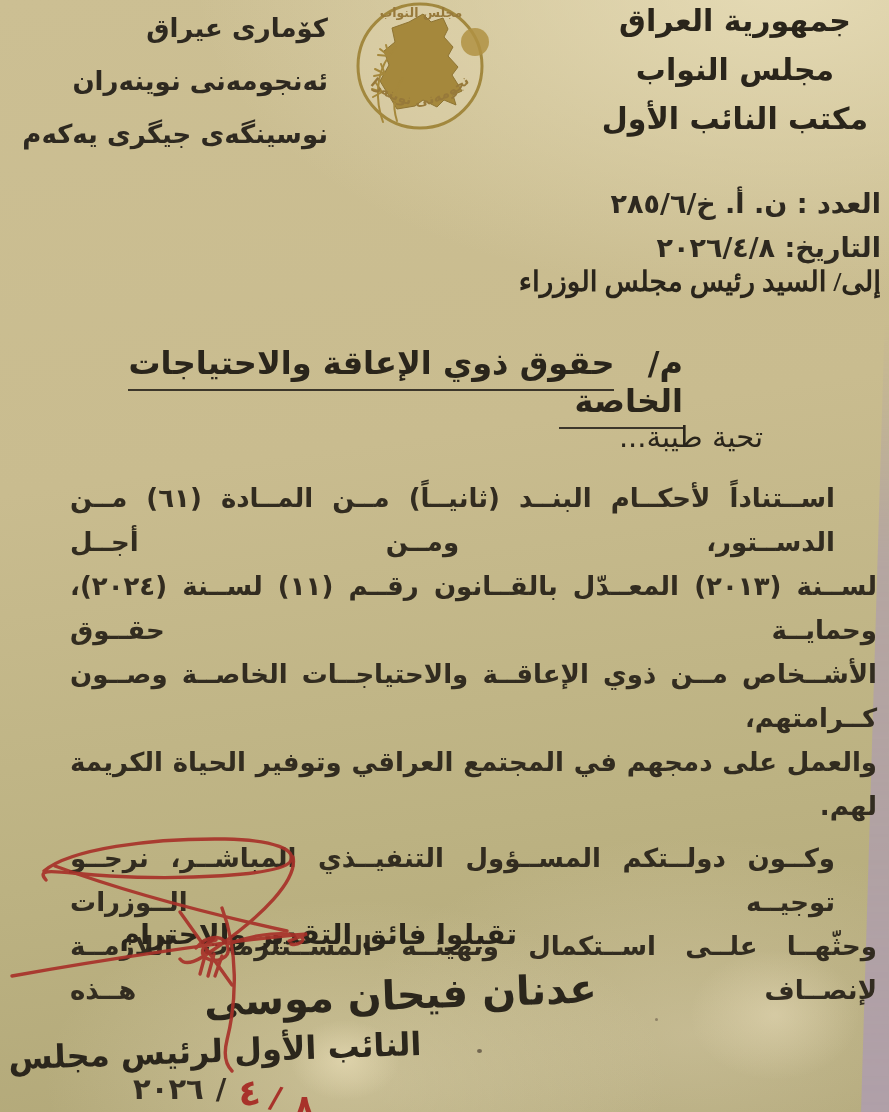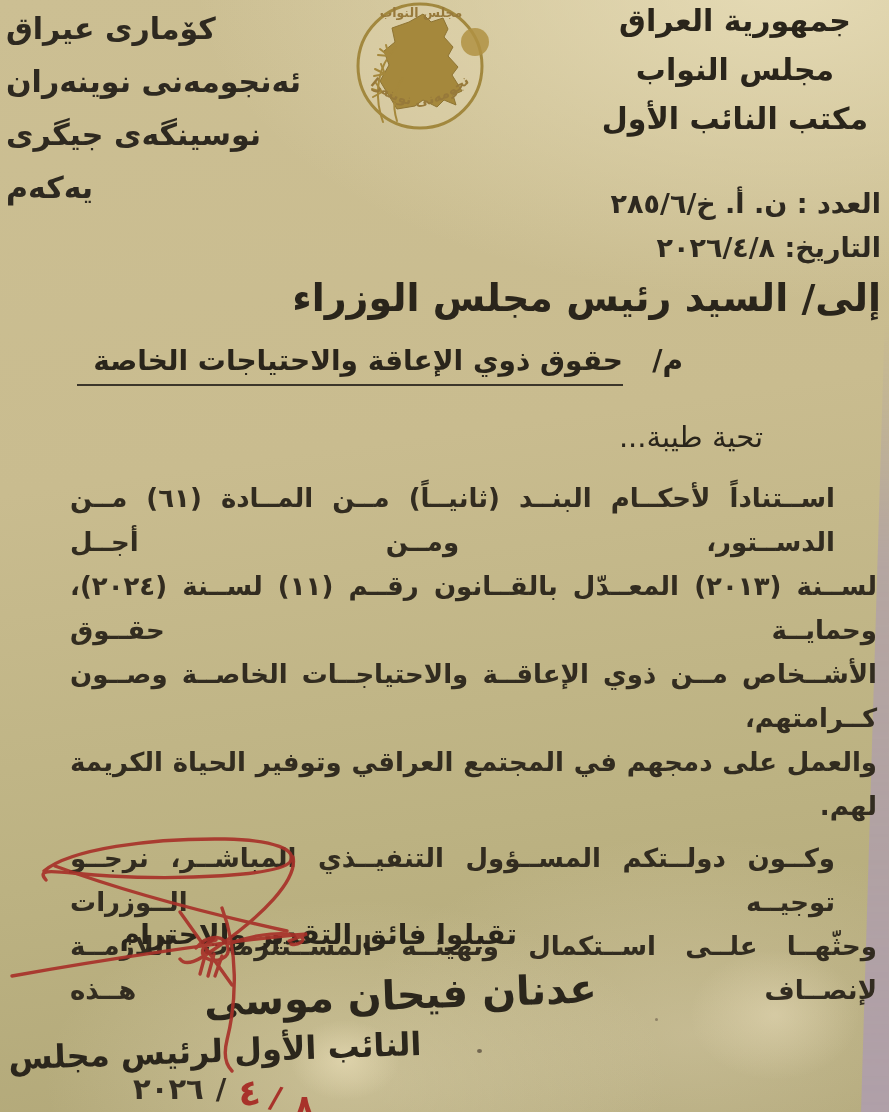--- a/index.html
+++ b/index.html
@@ -17,31 +17,31 @@
     background:linear-gradient(to bottom, rgba(176,160,169,0) 0%, rgba(176,160,169,0.75) 30%, #af9fa8 100%);
     clip-path:polygon(100% 0%, 100% 100%, 6% 100%, 80% 0%);
     filter:blur(1.5px);
   }
   .stain{position:absolute;border-radius:50%;pointer-events:none;}
   .stain.s1{left:290px;top:1020px;width:110px;height:80px;background:radial-gradient(closest-side,rgba(240,228,190,0.55),rgba(240,228,190,0));}
   .stain.s2{left:690px;top:950px;width:170px;height:130px;background:radial-gradient(closest-side,rgba(238,226,192,0.45),rgba(238,226,192,0));}
   .speck1{position:absolute;left:477px;top:1049px;width:5px;height:4px;background:#5d5140;border-radius:50%;opacity:.8;}
   .speck2{position:absolute;left:655px;top:1018px;width:3px;height:3px;background:#6b5e4b;border-radius:50%;opacity:.6;}
 
-  .kurdish-block{position:absolute;left:6px;top:2px;width:322px;text-align:left;
-    font-weight:bold;font-size:30px;line-height:53px;color:#2e2920;}
+  .kurdish-block{position:absolute;left:6px;top:2px;width:322px;text-align:right;
+    font-weight:bold;font-size:26px;line-height:53px;color:#2e2920;}
   .arabic-block{position:absolute;right:4px;top:-4px;width:300px;text-align:center;
     font-weight:bold;font-size:30px;line-height:49px;color:#2a251b;}
 
   .emblem{position:absolute;left:349px;top:0px;width:145px;height:136px;}
 
   .ref-block{position:absolute;right:8px;top:170px;width:340px;text-align:right;
     font-weight:bold;font-size:27px;line-height:44px;color:#2e2920;margin-top:12px;}
-  .addressee{position:absolute;right:8px;top:276px;font-weight:bold;font-size:38px;color:#2a251b;}
-  .subject-line{position:absolute;right:206px;top:344px;font-weight:bold;font-size:28px;color:#2a251b;}
+  .addressee{position:absolute;right:8px;top:265px;font-weight:bold;font-size:28px;color:#2a251b;font-family:Liberation Serif, serif;}
+  .subject-line{position:absolute;right:206px;top:344px;font-weight:bold;font-size:32px;color:#2a251b;}
   .subject-underlined{border-bottom:2px solid #3c362a;padding-bottom:7px;padding-left:16px;}
   .greeting{position:absolute;right:126px;top:420px;font-weight:normal;font-size:29px;color:#2a251b;}
 
   .body-block{position:absolute;top:476px;right:12px;left:70px;font-size:26px;font-weight:bold;color:#322c20;}
   .bline{line-height:44px;text-align:justify;text-align-last:justify;}
   .bline.first{padding-right:42px;}
   .bline.short{text-align-last:right;}
   .para2{margin-top:8px;}
 
   .closing{position:absolute;right:372px;top:918px;font-weight:bold;font-size:28px;color:#2a251b;}

